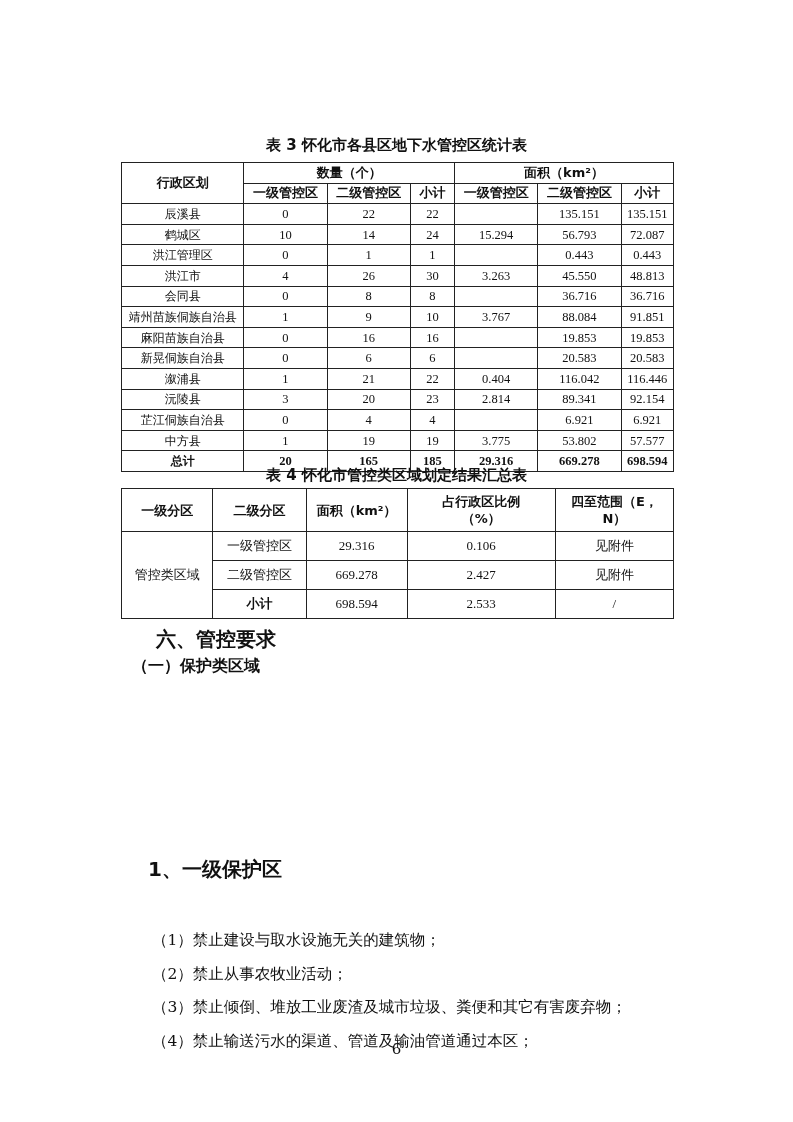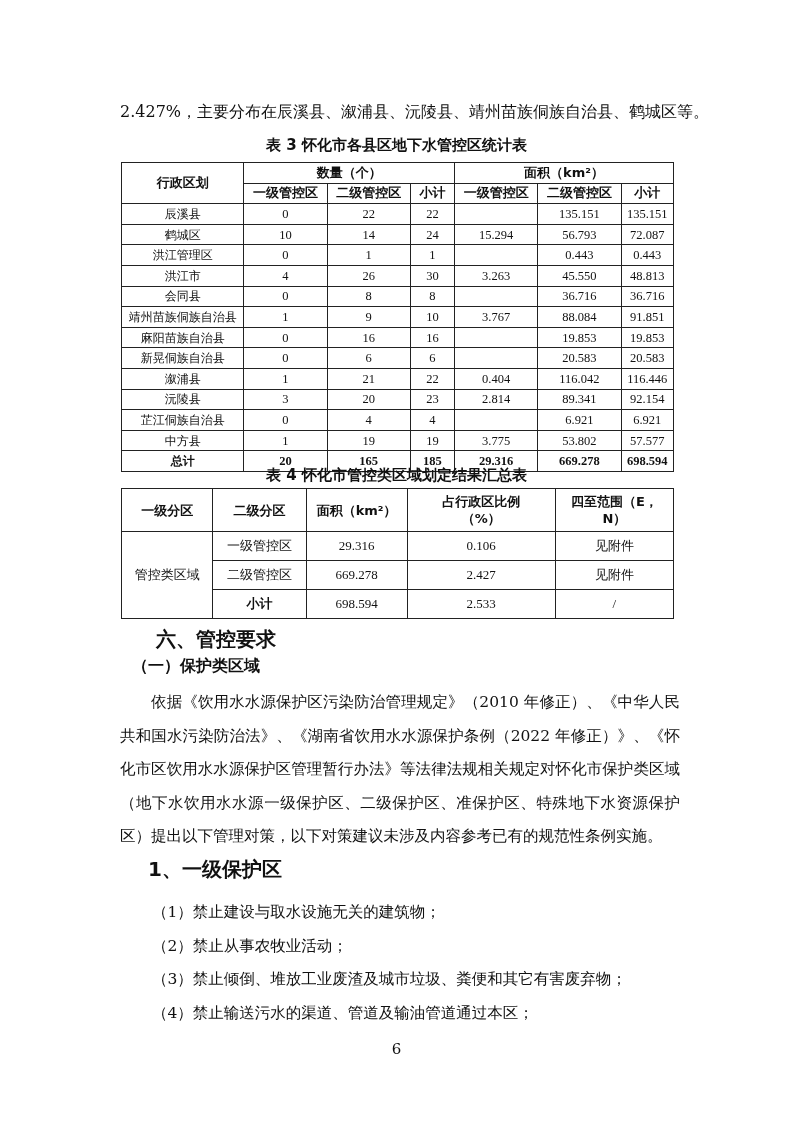--- a/index.html
+++ b/index.html
@@ -18,30 +18,29 @@
   #t3 .nm { font-size: 12px; }
   #t4 { left: 121px; top: 488px; width: 553px; font-size: 13px; }
   #t4 .hd { font-family: "DejaVu Sans", "Liberation Sans", sans-serif; font-weight: bold; font-size: 13px; height: 42px; line-height: 17px; }
   #t4 td { height: 28px; }
   #t4 .bold { font-family: "DejaVu Sans", "Liberation Sans", sans-serif; font-weight: bold; }
   h2.sec { position: absolute; left: 148px; top: 618px; margin: 8px; font-family: "DejaVu Sans", "Liberation Sans", sans-serif; font-weight: bold; font-size: 20px; }
   h3.sub { position: absolute; left: 132px; top: 656px; margin: 0; font-family: "DejaVu Sans", "Liberation Sans", sans-serif; font-weight: bold; font-size: 16px; }
   .para { position: absolute; left: 120px; width: 560px; font-size: 15.5px; line-height: 33.5px; }
   .para p { margin: 0; text-indent: 2em; text-align: justify; text-align-last: left; }
   h4.item { position: absolute; left: 148px; top: 856px; margin: 0; font-family: "DejaVu Sans", "Liberation Sans", sans-serif; font-weight: bold; font-size: 20px; }
-  .rules { position: absolute; left: 152px; top: 896px; font-size: 15.5px; line-height: 33.5px; }
+  .rules { position: absolute; left: 152px; top: 924px; font-size: 15.5px; line-height: 33.5px; }
   .rules div { white-space: nowrap; }
   .pageno { position: absolute; left: 0; width: 793px; top: 1040px; text-align: center; font-size: 15px; }
 </style>
 </head>
 <body>
 
 <div class="page">
 
-  <div class="line" style="top:102px;">2.427%，主要分布在辰溪县、溆浦县、沅陵县、靖州苗族侗族自治县、鹤城区等。</div>
 
   <div class="caption" style="top:136px;">表 3 怀化市各县区地下水管控区统计表</div>
 
   <table id="t3">
     <tbody>
         <tr>
       <td class="hd" rowspan="2" style="width:118px;">行政区划</td>
       <td class="hd" colspan="3">数量（个）</td>
       <td class="hd" colspan="3">面积（km²）</td>
     </tr>
@@ -206,23 +205,20 @@
       <td>698.594</td>
       <td>2.533</td>
       <td>/</td>
     </tr>
   </tbody>
     </table>
 
   <h2 class="sec">六、管控要求</h2>
   <h3 class="sub">（一）保护类区域</h3>
 
-  <div class="para" style="top:686px;">
-    <p>依据《饮用水水源保护区污染防治管理规定》（2010 年修正）、《中华人民共和国水污染防治法》、《湖南省饮用水水源保护条例（2022 年修正）》、《怀化市区饮用水水源保护区管理暂行办法》等法律法规相关规定对怀化市保护类区域（地下水饮用水水源一级保护区、二级保护区、准保护区、特殊地下水资源保护区）提出以下管理对策，以下对策建议未涉及内容参考已有的规范性条例实施。</p>
-  </div>
 
   <h4 class="item">1、一级保护区</h4>
 
   <div class="rules">
     <div>（1）禁止建设与取水设施无关的建筑物；</div>
     <div>（2）禁止从事农牧业活动；</div>
     <div>（3）禁止倾倒、堆放工业废渣及城市垃圾、粪便和其它有害废弃物；</div>
     <div>（4）禁止输送污水的渠道、管道及输油管道通过本区；</div>
   </div>
 

